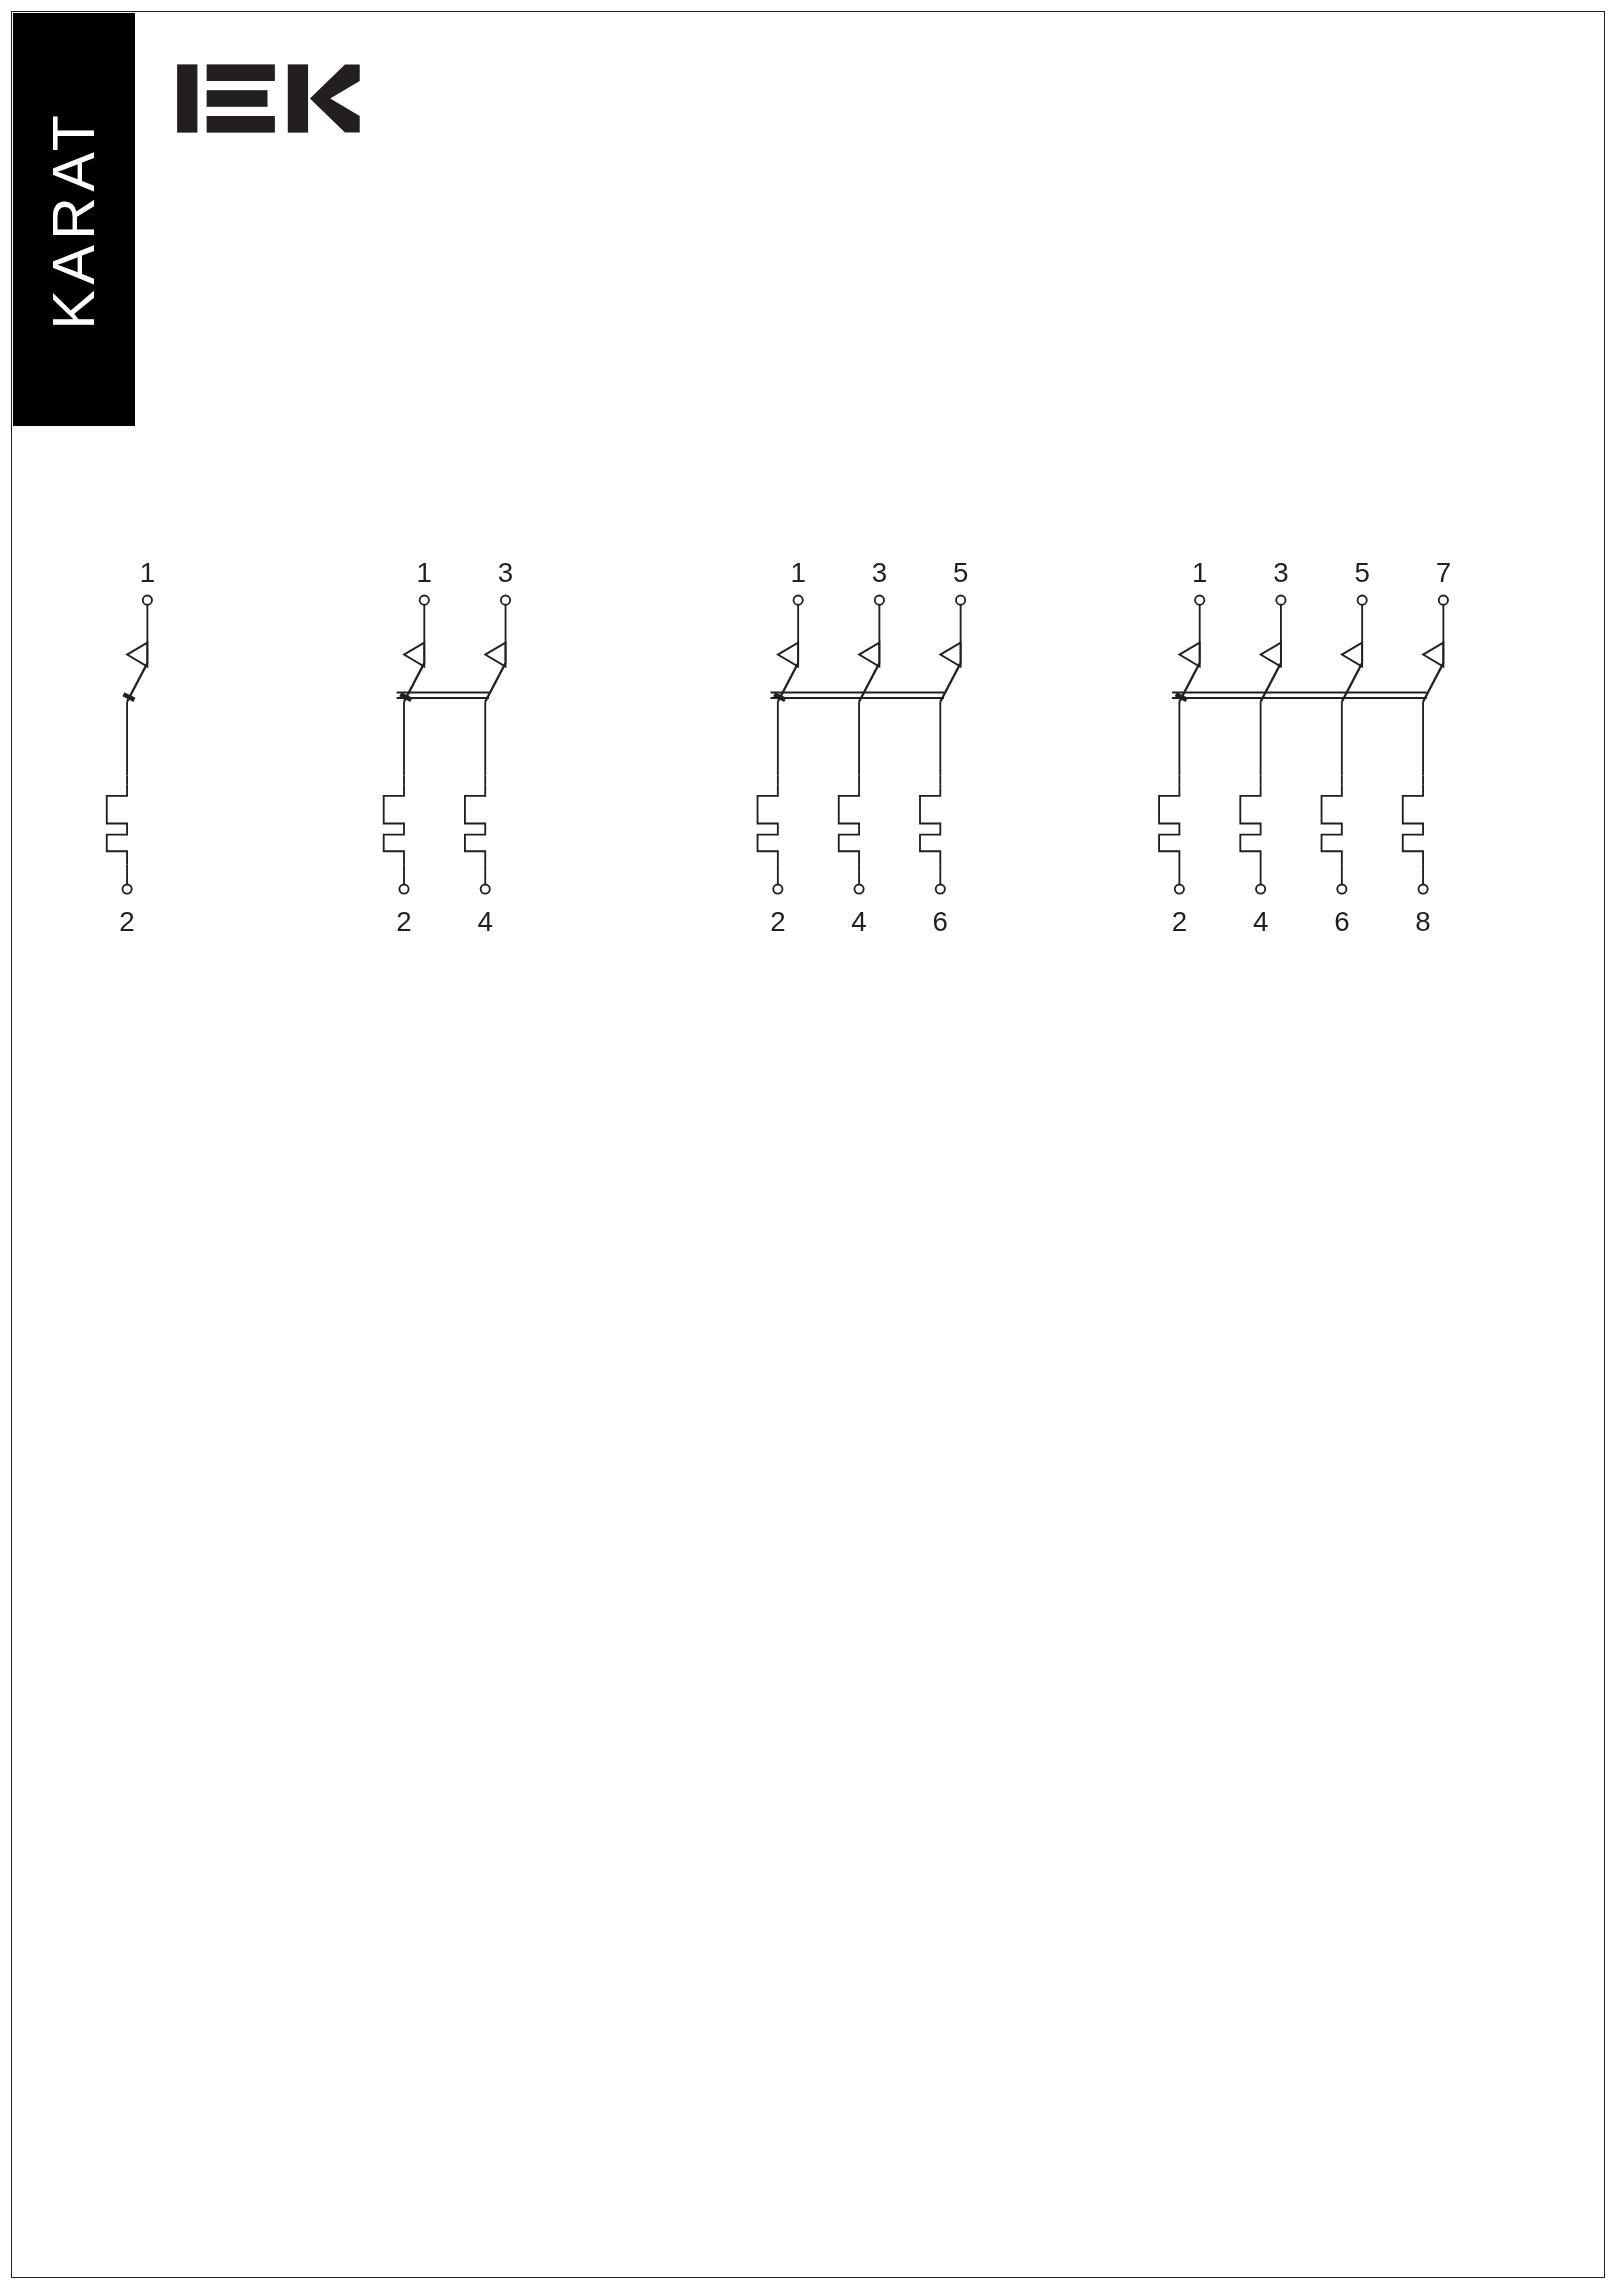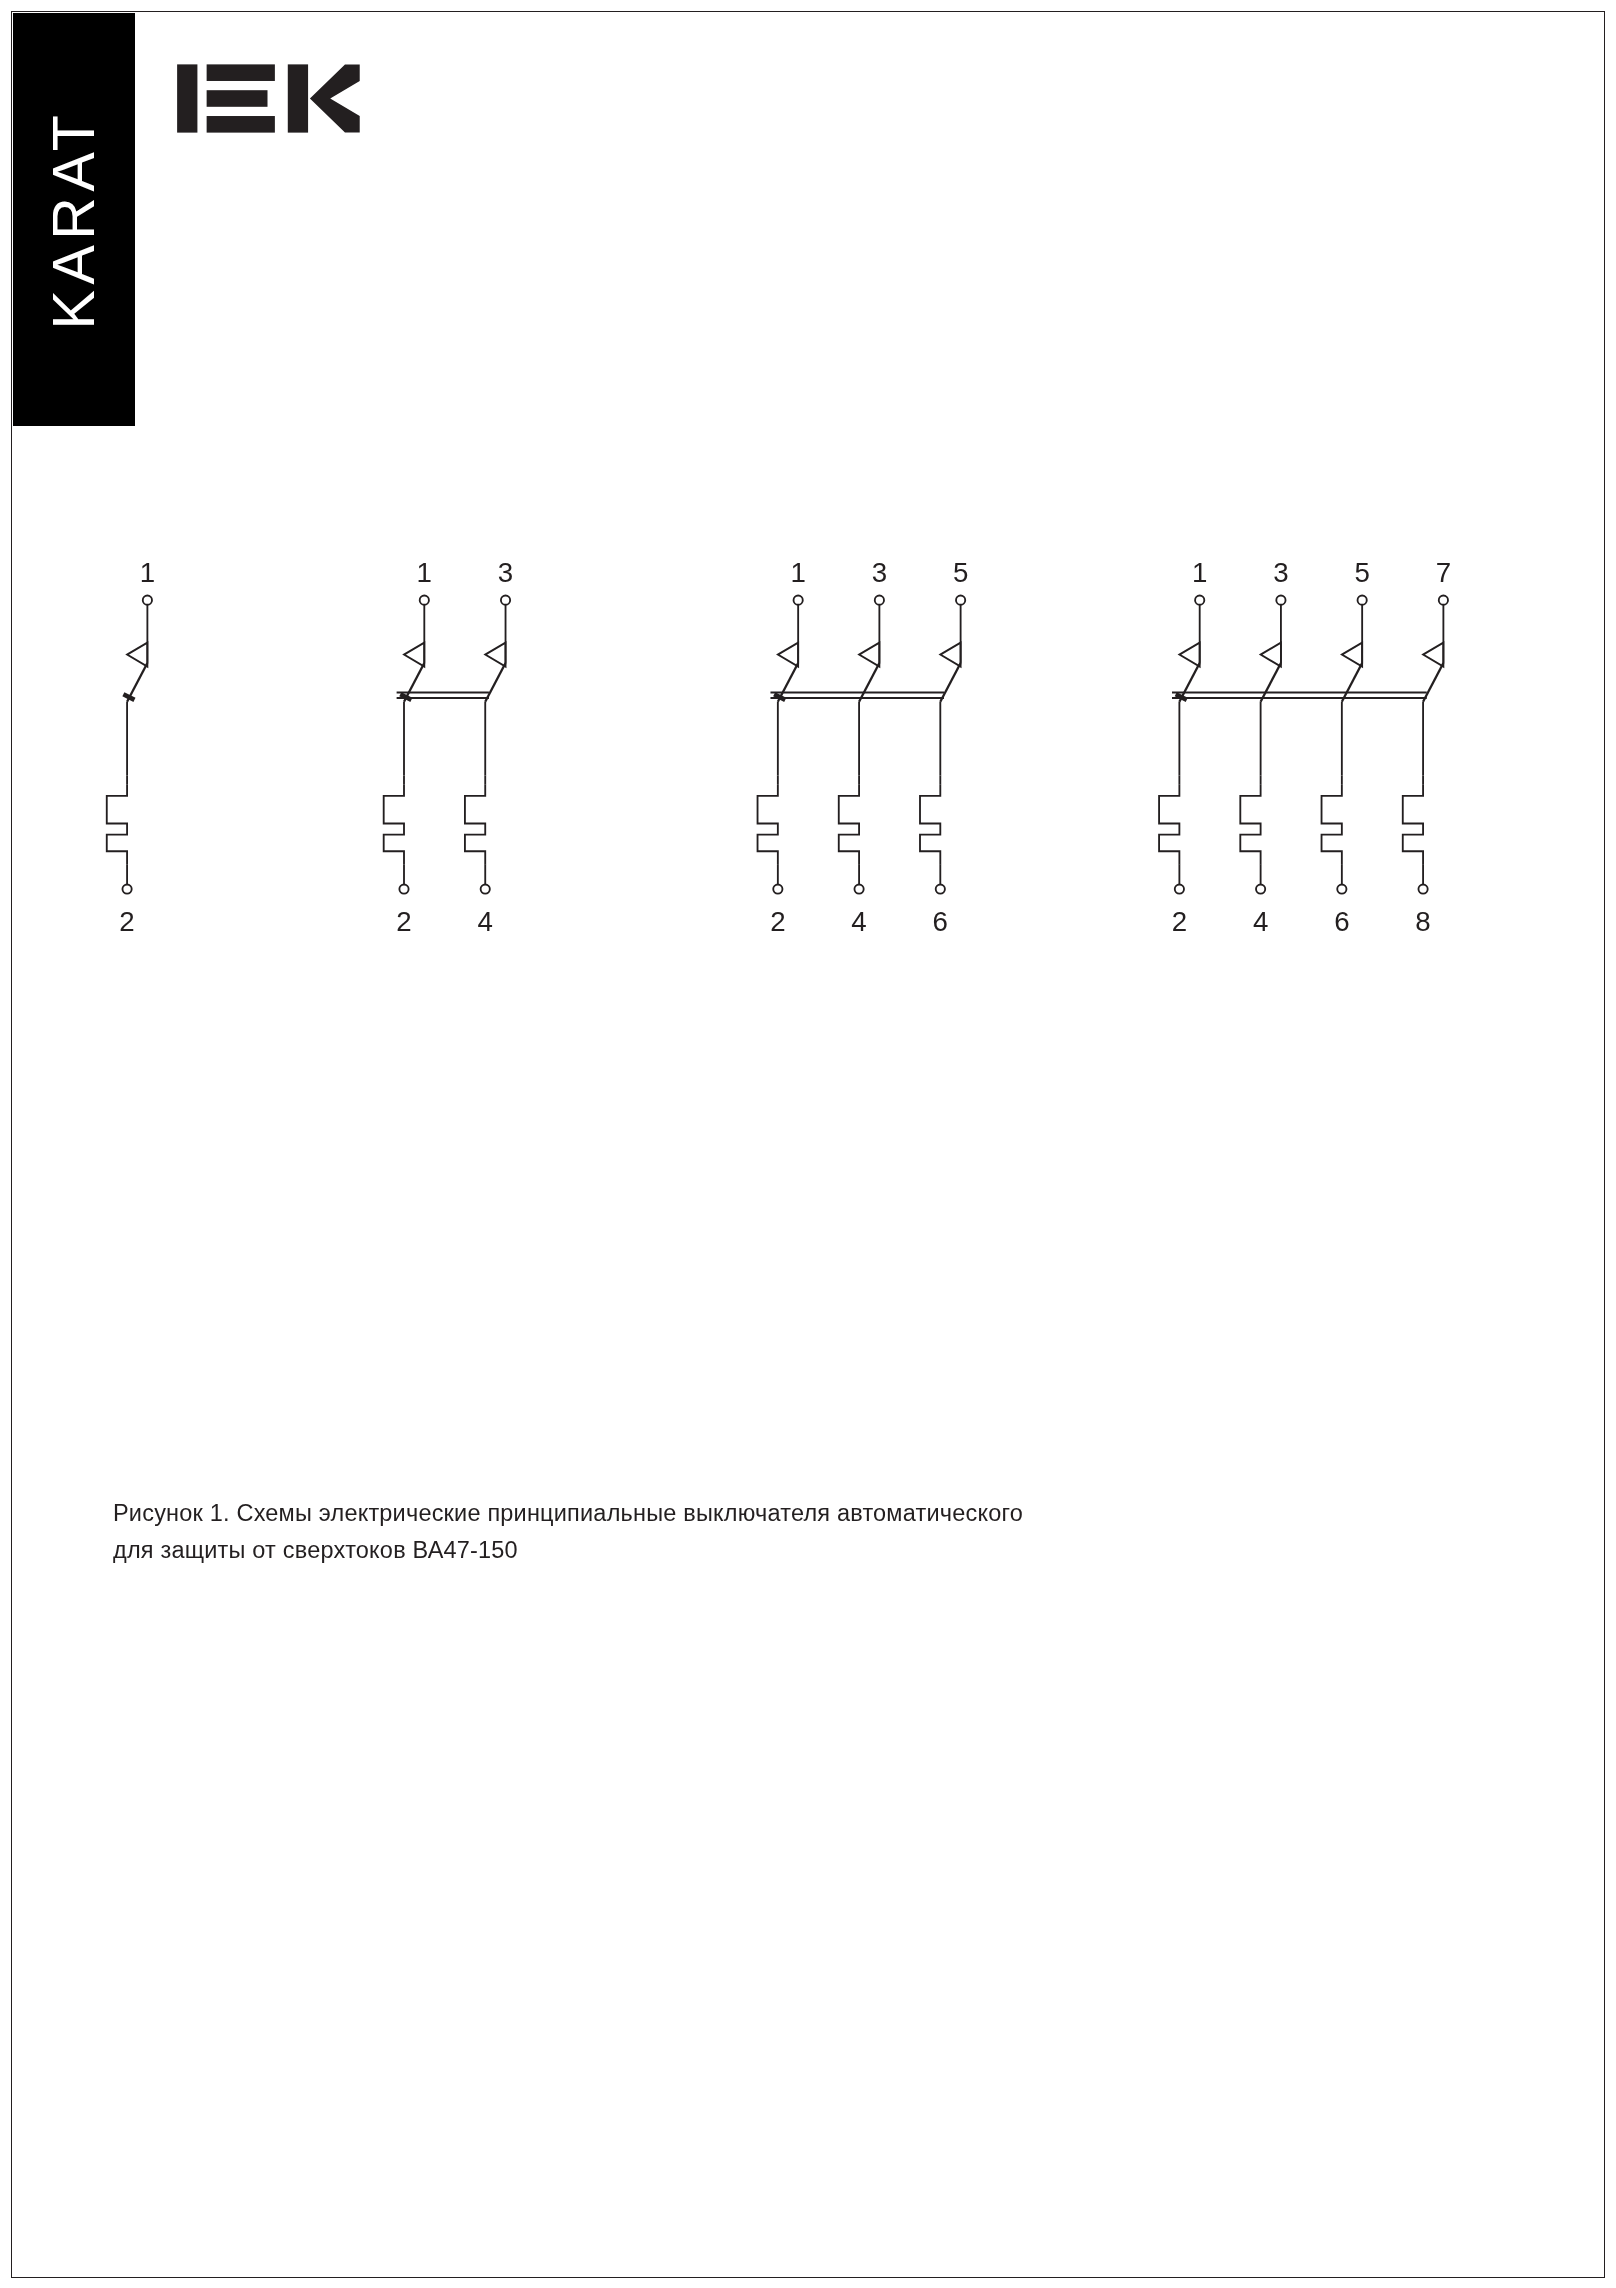--- a/index.html
+++ b/index.html
@@ -221,19 +221,15 @@
         <text x="1376" y="30" text-anchor="middle" font-family="Liberation Sans, sans-serif" font-size="30" fill="#231f20">5</text>
         <text x="1464" y="30" text-anchor="middle" font-family="Liberation Sans, sans-serif" font-size="30" fill="#231f20">7</text>
         <text x="1178" y="408" text-anchor="middle" font-family="Liberation Sans, sans-serif" font-size="30" fill="#231f20">2</text>
         <text x="1266" y="408" text-anchor="middle" font-family="Liberation Sans, sans-serif" font-size="30" fill="#231f20">4</text>
         <text x="1354" y="408" text-anchor="middle" font-family="Liberation Sans, sans-serif" font-size="30" fill="#231f20">6</text>
         <text x="1442" y="408" text-anchor="middle" font-family="Liberation Sans, sans-serif" font-size="30" fill="#231f20">8</text>
       </g>
     </svg>
   </div>
 
-  <div id="caption">
-    <span class="line">Рисунок 1. Схемы электрические принципиальные выключателя автоматического</span>
-    <span class="line">для защиты от сверхтоков ВА47-150</span>
-  </div>
 
 </div>
 
 
 </body></html>

